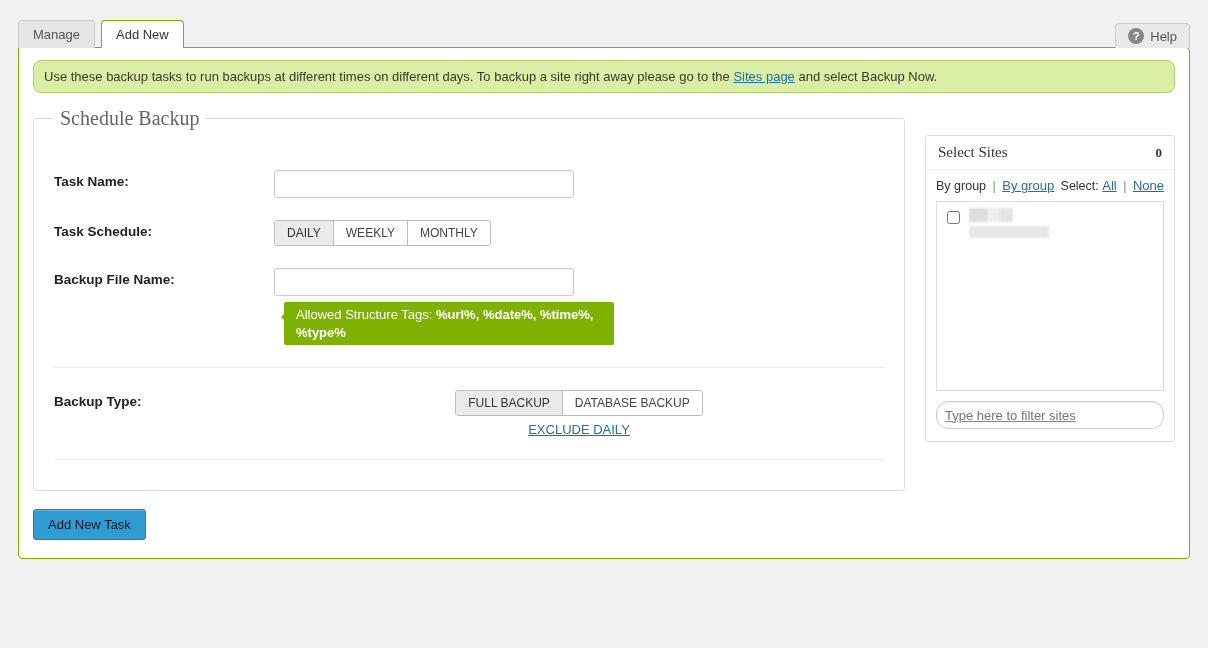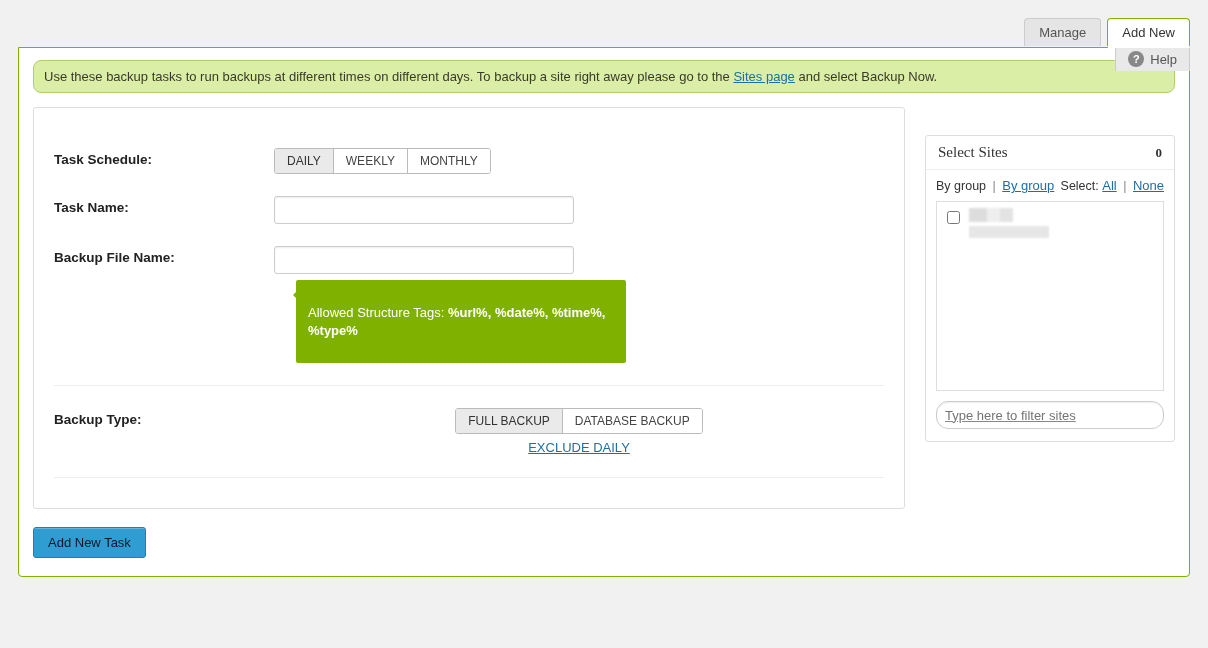--- a/index.html
+++ b/index.html
@@ -12,21 +12,20 @@
     color: #333;
     width: 1208px;
   }
   .topbar {
     display: flex;
     justify-content: space-between;
     align-items: flex-end;
     height: 30px;
     position: relative;
     z-index: 2;
-    flex-direction: column;
   }
   .tabs {
     display: flex;
     gap: 6px;
   }
   .tab {
     padding: 6px 14px;
     border: 1px solid #ccc;
     border-bottom: none;
     border-radius: 4px 4px 0 0;
@@ -167,24 +166,24 @@
 
   .link {
     color: #1d6fa5;
     text-decoration: underline;
     cursor: pointer;
     font-size: 13px;
   }
 
   .tooltip {
     position: relative;
-    margin-left: 22px;
+    margin-left: 10px;
     background: #7fb100;
     color: #fff;
-    padding: 24px 12px;
+    padding: 4px 12px;
     border-radius: 2px;
     max-width: 330px;
     font-size: 13px;
     line-height: 1.35;
   }
   .tooltip::before {
     content: "";
     position: absolute;
     left: -8px;
     top: 10px;
@@ -289,36 +288,37 @@
 
 <div class="panel">
 
   <div class="notice">
     <span>Use these backup tasks to run backups at different times on different days. To backup a site right away please go to the </span><a href="#">Sites page</a><span> and select Backup Now.</span>
   </div>
 
   <div class="columns">
     <div class="col-main">
       <fieldset class="schedule">
+        <legend>Schedule Backup</legend>
+
+        <div class="form-row">
+          <div class="label">Task Name:</div>
+          <div class="field">
+            <input type="text" class="ti" style="">
+          </div>
+        </div>
 
         <div class="form-row">
           <div class="label">Task Schedule:</div>
           <div class="field">
             <div class="btn-group">
               <div class="seg selected">DAILY</div>
               <div class="seg">WEEKLY</div>
               <div class="seg">MONTHLY</div>
             </div>
-          </div>
-        </div>
-
-        <div class="form-row">
-          <div class="label">Task Name:</div>
-          <div class="field">
-            <input type="text" class="ti" style="">
           </div>
         </div>
 
         <div class="form-row">
           <div class="label">Backup File Name:</div>
           <div class="field">
             <input type="text" class="ti" style="">
             <div class="tooltip">
               <span>Allowed Structure Tags: </span><b>%url%, %date%, %time%, %type%</b>
             </div>

